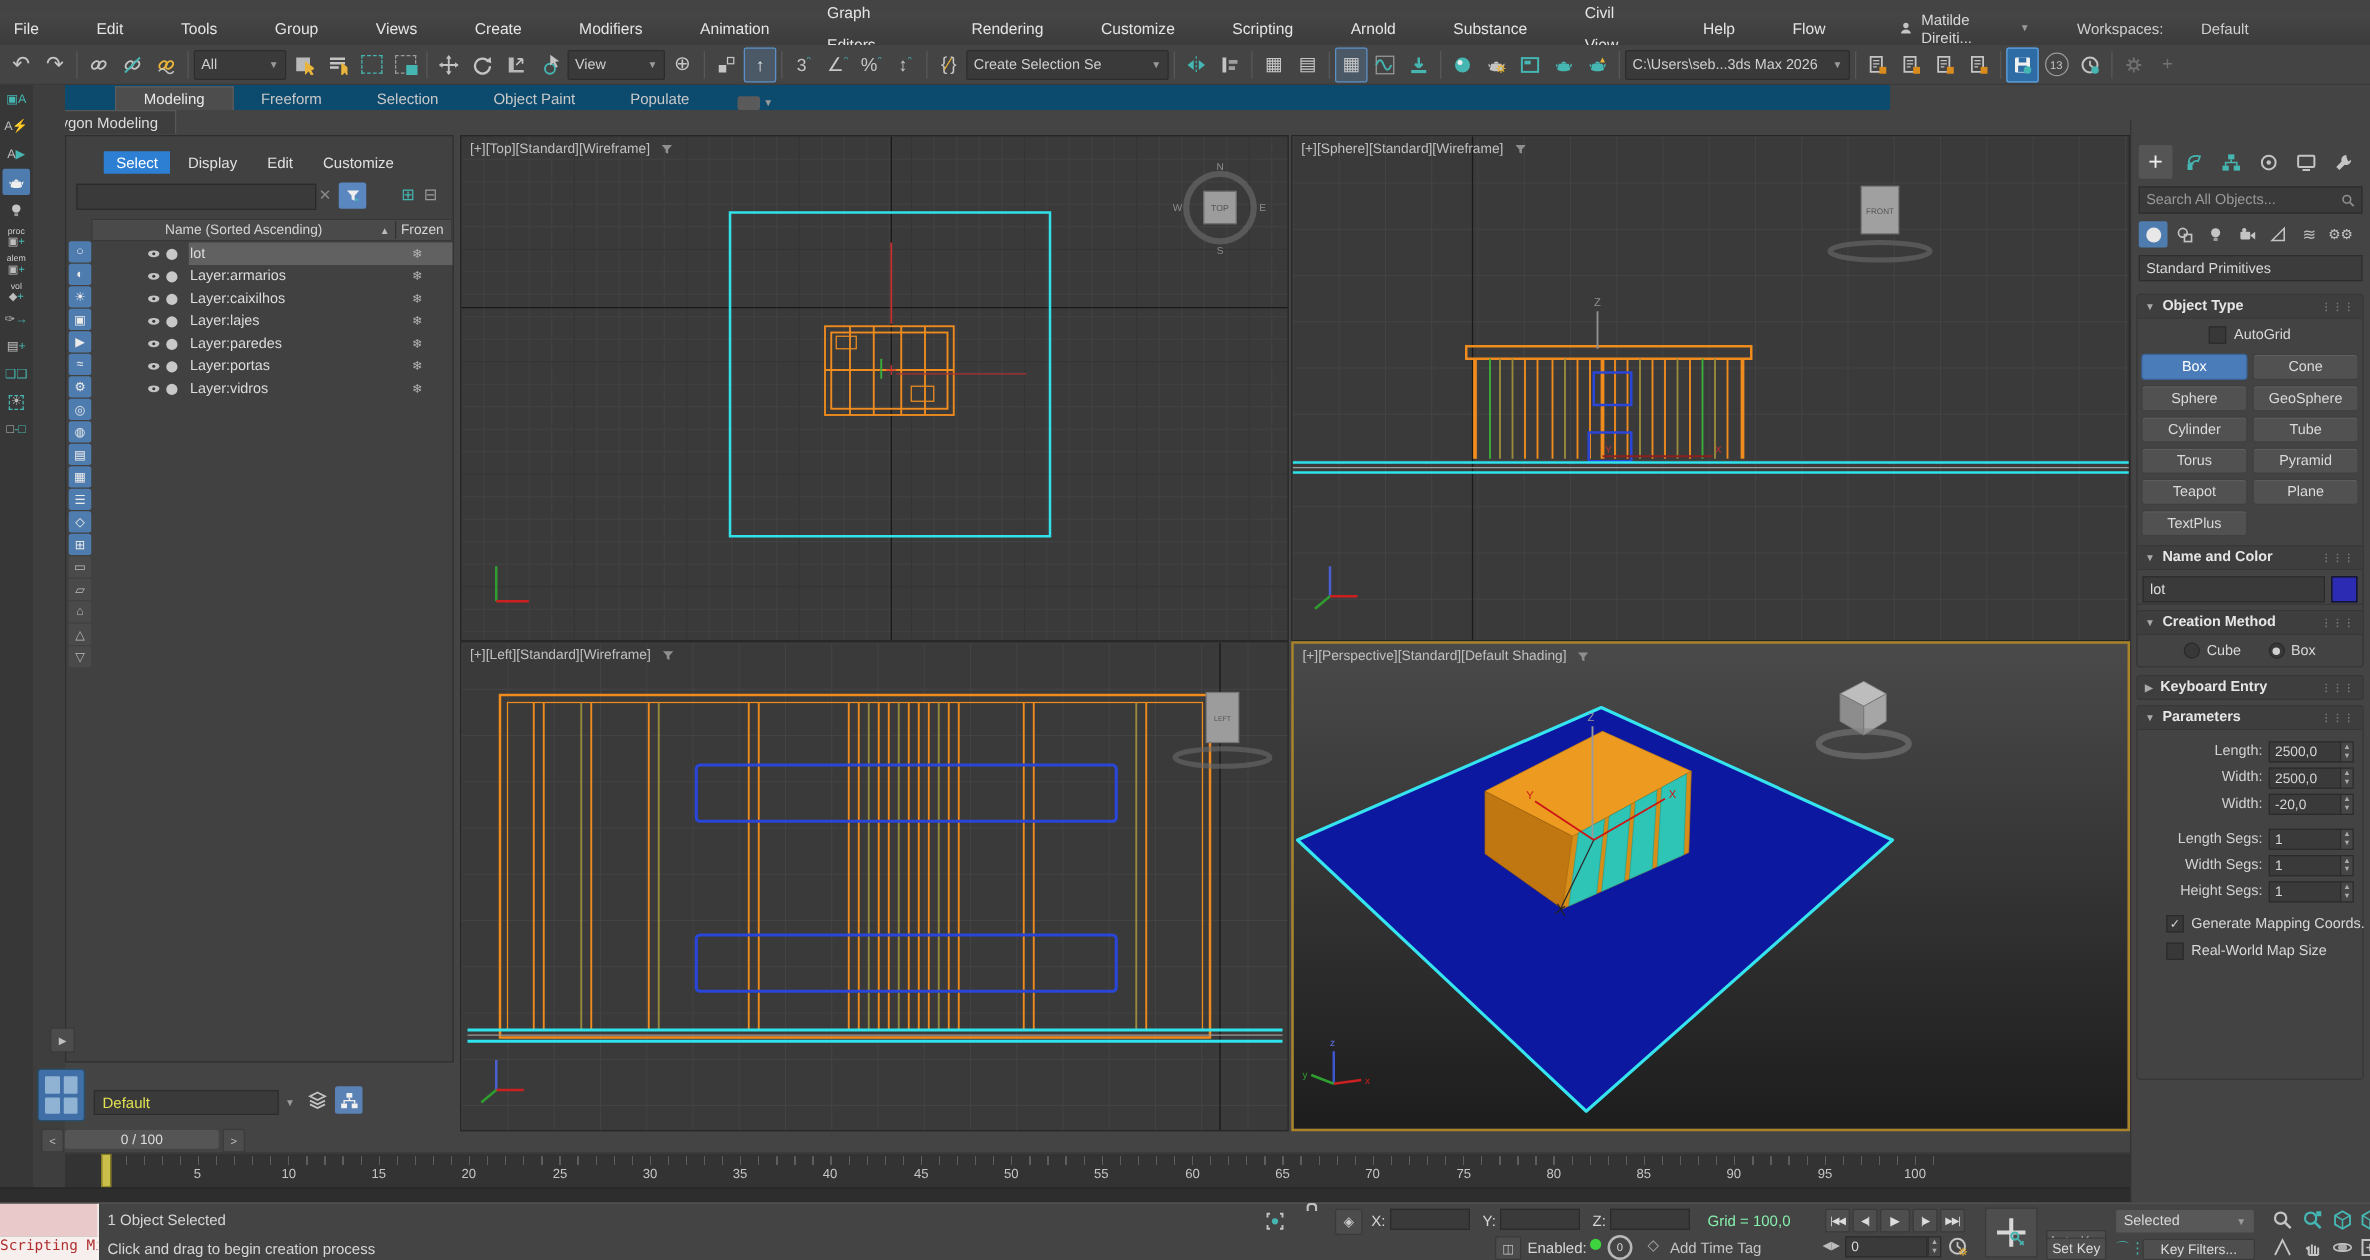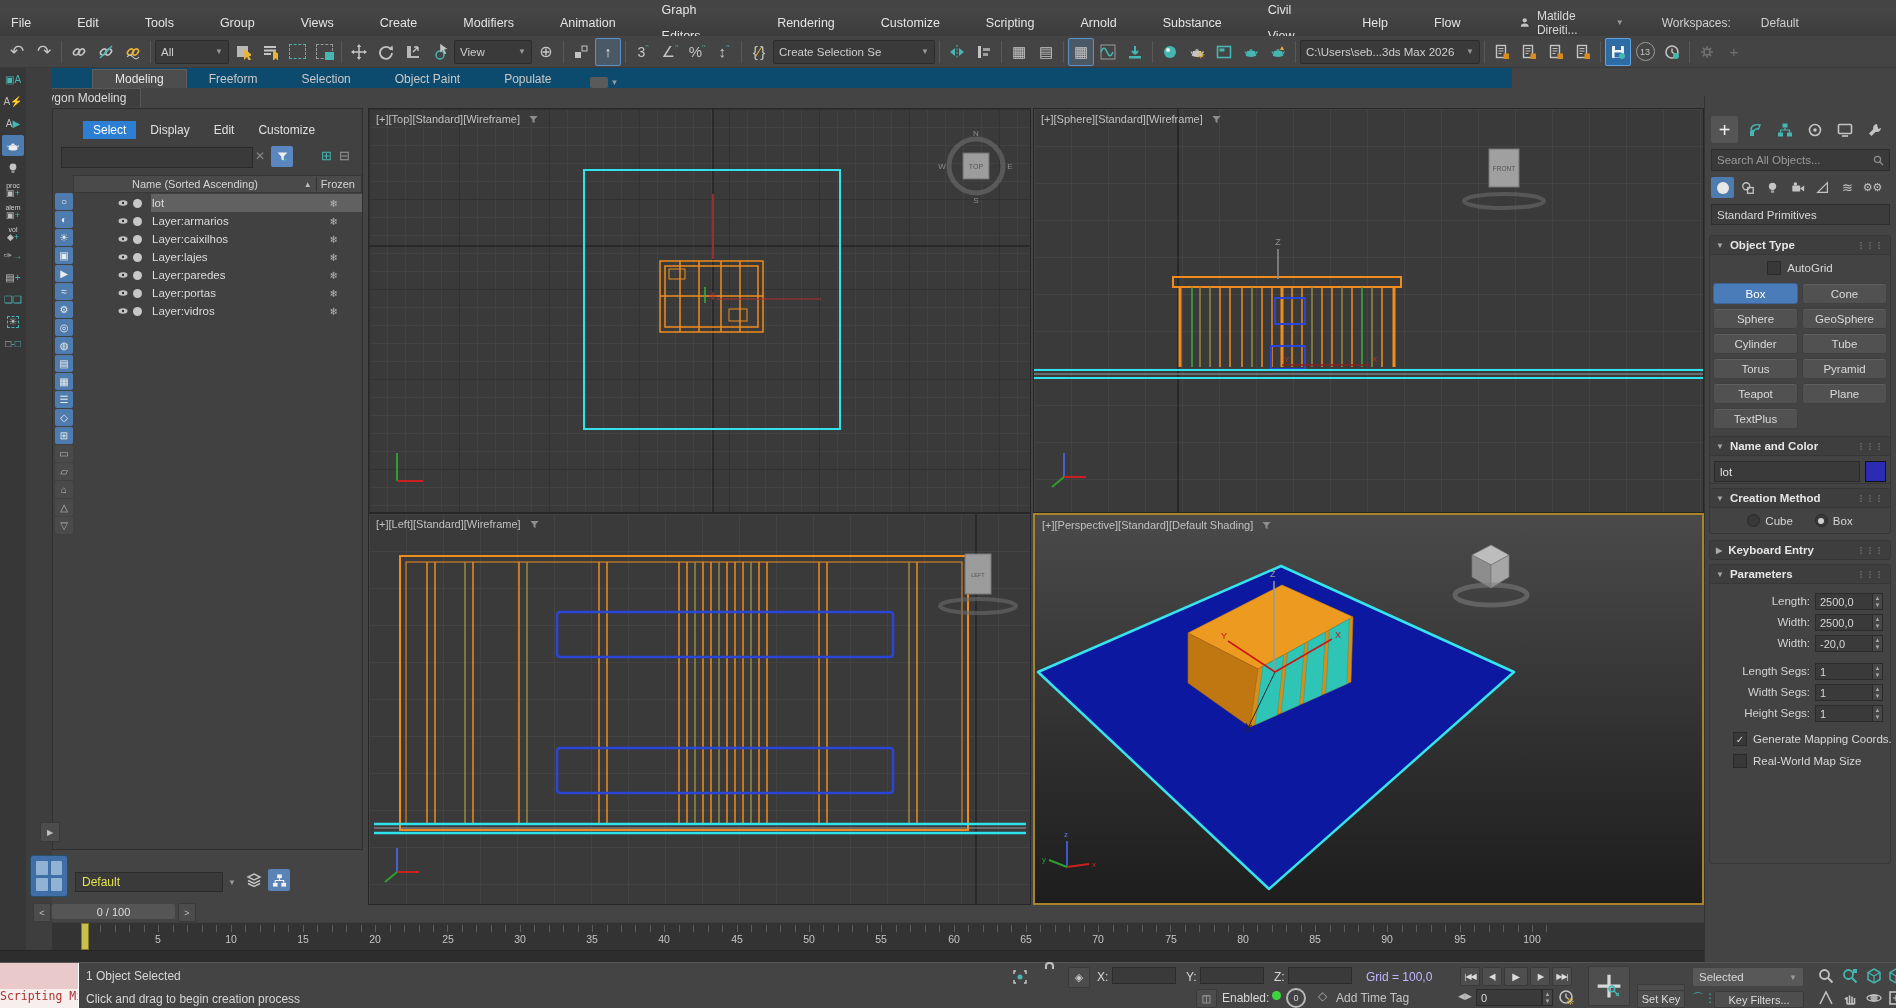--- a/index.html
+++ b/index.html
@@ -767,21 +767,21 @@
     <span class="abs" style="left:1044px;top:4px"><span class="csslock"></span></span>
     <span class="abs btnish" style="left:1068px;top:4px;width:20px;height:19px">
         <span style="font-size:11px;color:#c8c8c8">◈</span>
       </span>
     <span class="abs" style="left:1097px;top:7px;font-size:12px">X:</span>
     <div class="abs sfield" style="left:1112px;top:4px;width:64px"></div>
     <span class="abs" style="left:1186px;top:7px;font-size:12px">Y:</span>
     <div class="abs sfield" style="left:1200px;top:4px;width:64px"></div>
     <span class="abs" style="left:1274px;top:7px;font-size:12px">Z:</span>
     <div class="abs sfield" style="left:1288px;top:4px;width:64px"></div>
-    <span class="abs" style="left:1366px;top:7px;font-size:12px;color:#c4b5fd">Grid = 100,0</span>
+    <span class="abs" style="left:1366px;top:7px;font-size:12px;color:#86efac">Grid = 100,0</span>
 
     <span class="abs btnish" style="left:1196px;top:26px;width:19px;height:17px">
         <span style="font-size:10px">◫</span>
       </span>
     <span class="abs" style="left:1222px;top:28px;font-size:12px">Enabled:</span>
     <span class="abs" style="left:1272px;top:28px;width:9px;height:9px;border-radius:50%;background:#3fd43f"></span>
     <span class="abs" style="left:1286px;top:25px;width:16px;height:16px;border:2px solid #b8b8b8;border-radius:50%;display:flex;align-items:center;justify-content:center;font-size:9px;color:#d8d8d8">0</span>
     <span class="abs" style="left:1318px;top:26px;font-size:12px;color:#a8a8a8">◇</span>
     <span class="abs" style="left:1336px;top:28px;font-size:12px;color:#c4c4c4">Add Time Tag</span>
 

